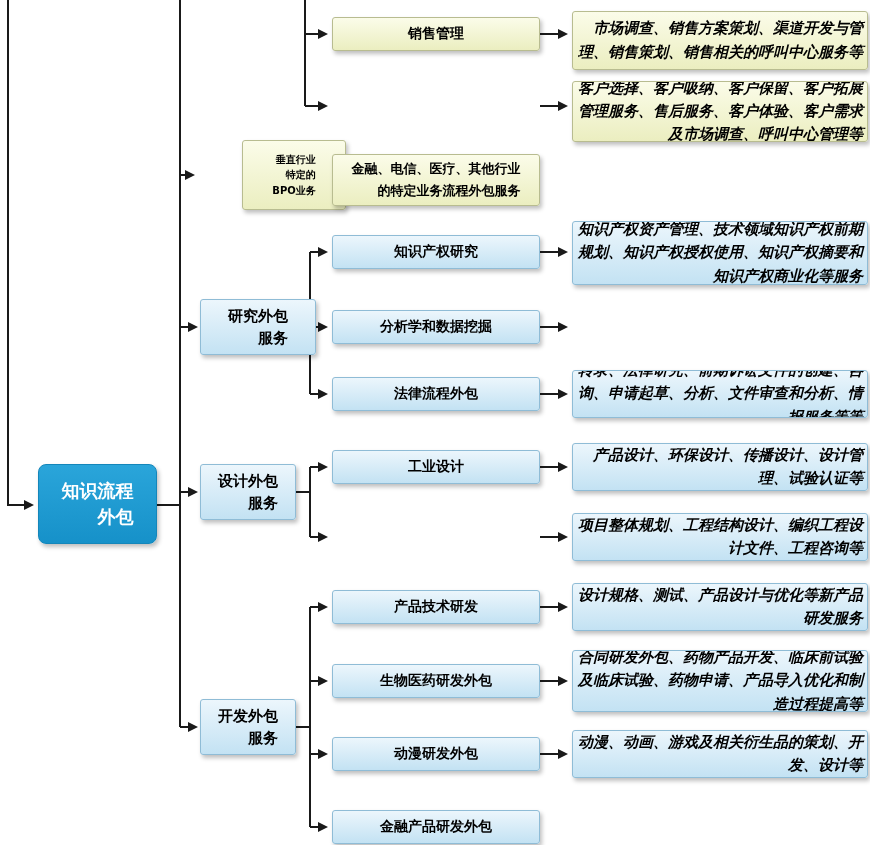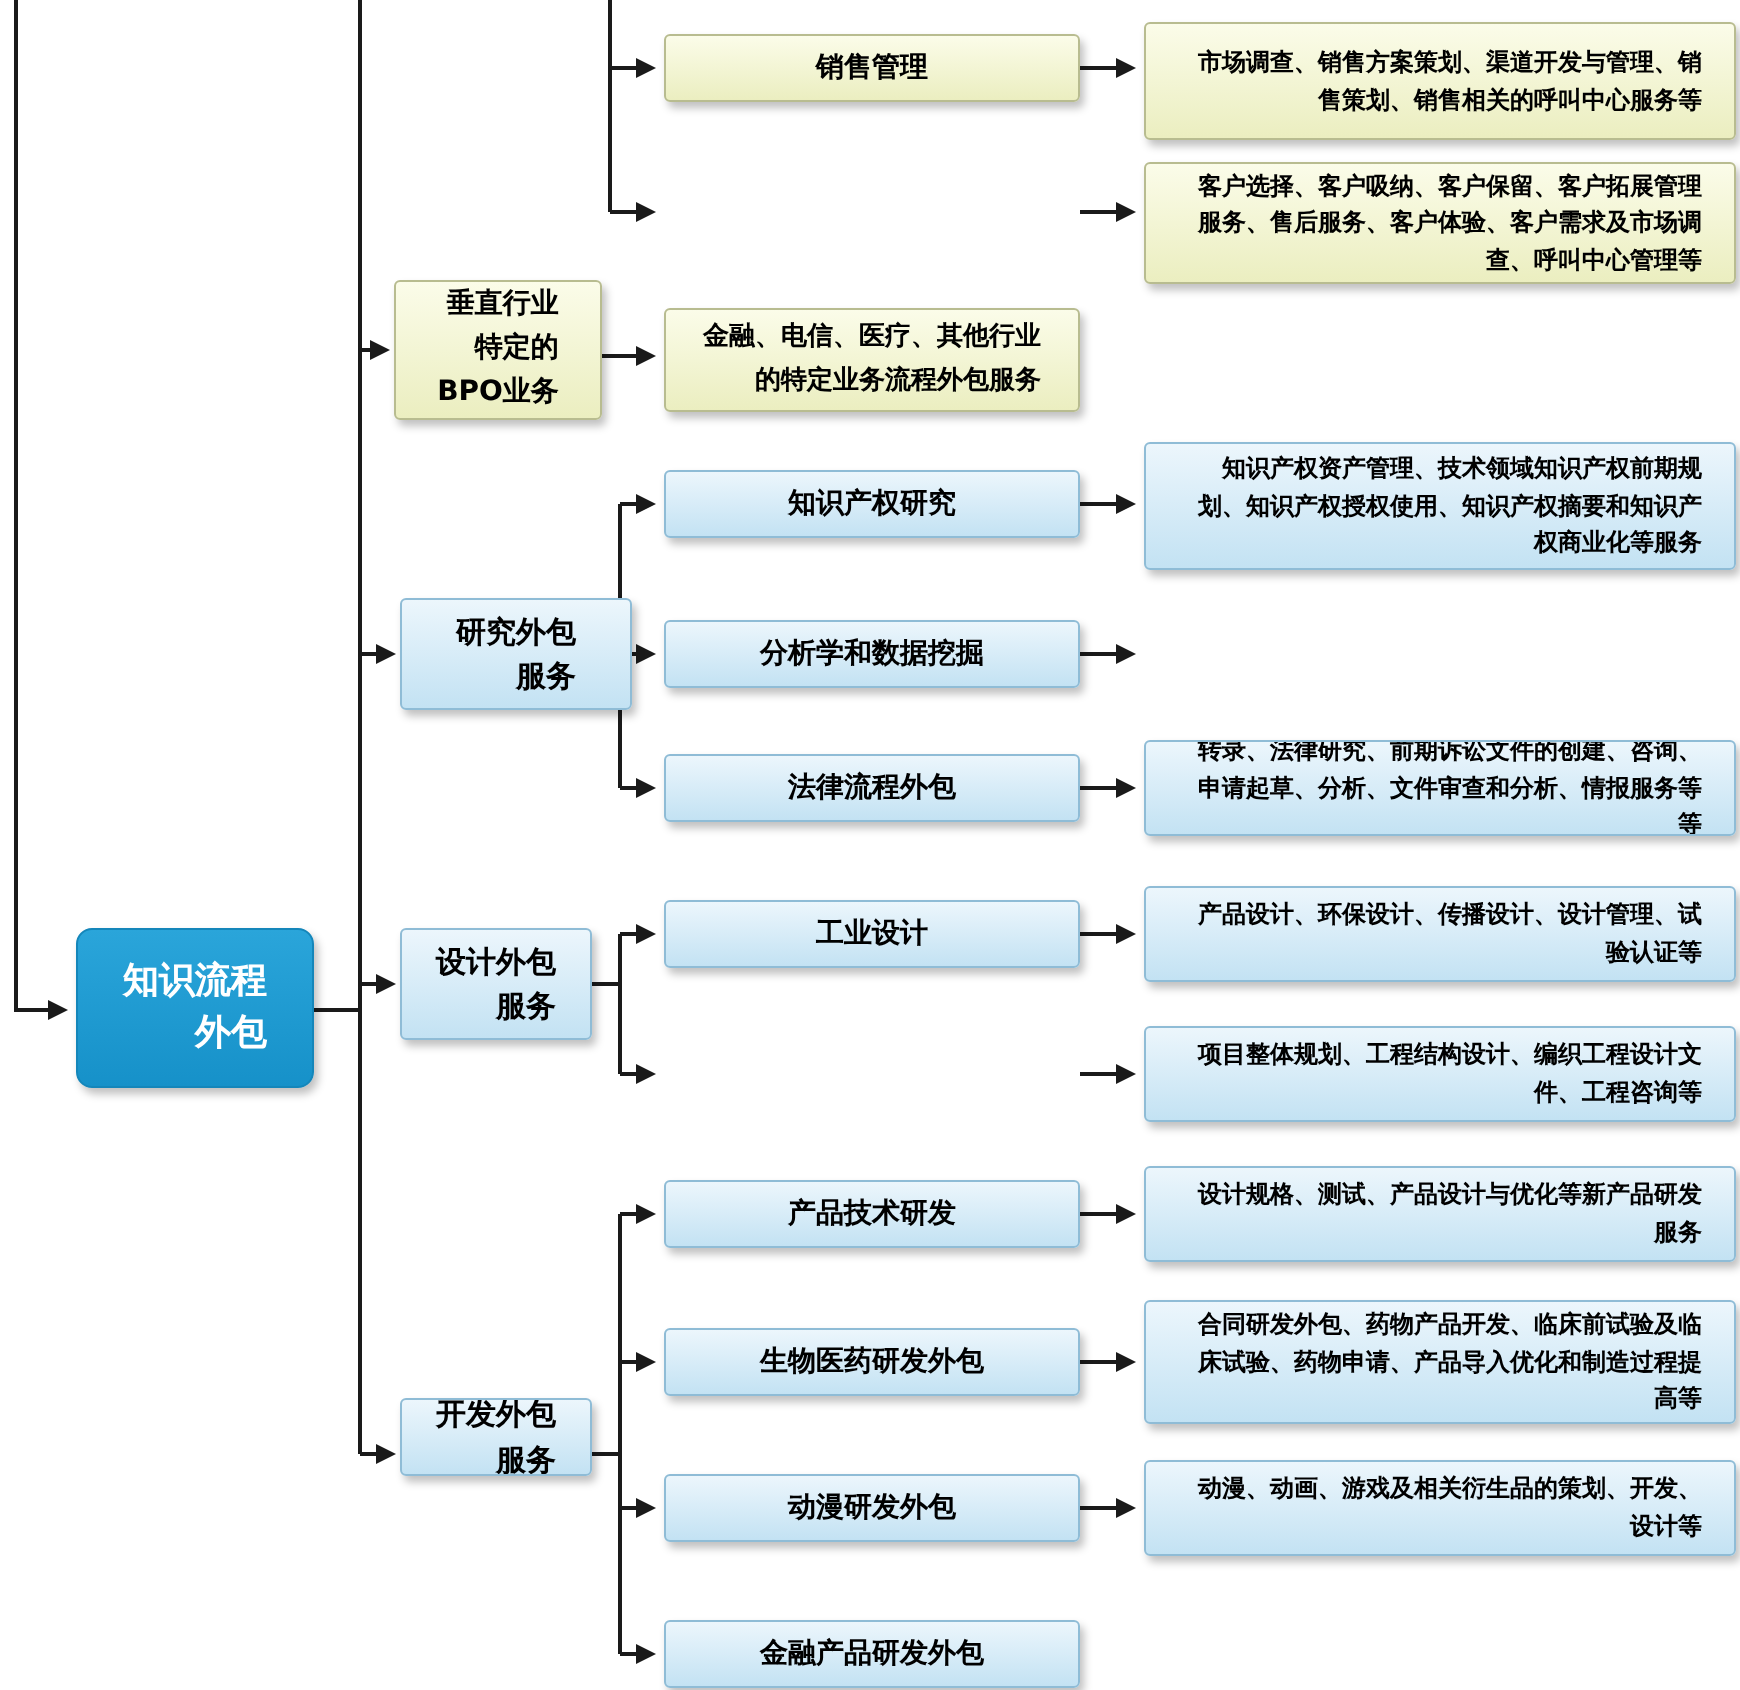--- a/index.html
+++ b/index.html
@@ -34,23 +34,23 @@
   }
   .root {
     background:linear-gradient(180deg,#2aa5da 0%,#1691c9 100%);
     border:1px solid #1486ba;
     color:#ffffff;
     border-radius:8px;
     font-size:18px; line-height:1.45;
   }
   .label-md { font-size:14px; padding:2px 6px; }
   .label-grp { font-size:15px; line-height:1.5; }
-  .label-vert { font-size:14px; line-height:1.55; }
+  .label-vert { font-size:10px; line-height:1.55;margin-left:45px; }
   .label-vert-desc { font-size:13px; line-height:1.7; }
-  .desc { font-size:12px; line-height:1.55; padding:3px 16px; }
+  .desc { font-size:15px; line-height:1.55; padding:3px 4px;font-style:italic; }
 </style>
 </head>
 <body>
 
 <div class="canvas">
 
   <svg class="lines" width="870" height="845">
     <defs>
       <marker id="arrow" viewBox="0 0 10 10" refX="8" refY="5" markerWidth="5" markerHeight="5" orient="auto">
         <path d="M0,0 L10,5 L0,10 Z" fill="#1a1a1a"></path>
@@ -130,21 +130,21 @@
   <div class="box blue desc" style="left:572px;top:370px;width:296px;height:48px">转录、法律研究、前期诉讼文件的创建、咨询、申请起草、分析、文件审查和分析、情报服务等等</div>
 
   <div class="box blue label-grp" style="left:200px;top:464px;width:96px;height:56px">设计外包
 服务</div>
 
   <div class="box blue label-md" style="left:332px;top:450px;width:208px;height:34px">工业设计</div>
   <div class="box blue desc" style="left:572px;top:443px;width:296px;height:48px">产品设计、环保设计、传播设计、设计管理、试验认证等</div>
 
   <div class="box blue desc" style="left:572px;top:513px;width:296px;height:48px">项目整体规划、工程结构设计、编织工程设计文件、工程咨询等</div>
 
-  <div class="box blue label-grp" style="left:200px;top:699px;width:96px;height:39px">开发外包
+  <div class="box blue label-grp" style="left:200px;top:699px;width:96px;height:56px">开发外包
 服务</div>
 
   <div class="box blue label-md" style="left:332px;top:590px;width:208px;height:34px">产品技术研发</div>
   <div class="box blue desc" style="left:572px;top:583px;width:296px;height:48px">设计规格、测试、产品设计与优化等新产品研发服务</div>
 
   <div class="box blue label-md" style="left:332px;top:664px;width:208px;height:34px">生物医药研发外包</div>
   <div class="box blue desc" style="left:572px;top:650px;width:296px;height:62px">合同研发外包、药物产品开发、临床前试验及临床试验、药物申请、产品导入优化和制造过程提高等</div>
 
   <div class="box blue label-md" style="left:332px;top:737px;width:208px;height:34px">动漫研发外包</div>
   <div class="box blue desc" style="left:572px;top:730px;width:296px;height:48px">动漫、动画、游戏及相关衍生品的策划、开发、设计等</div>

